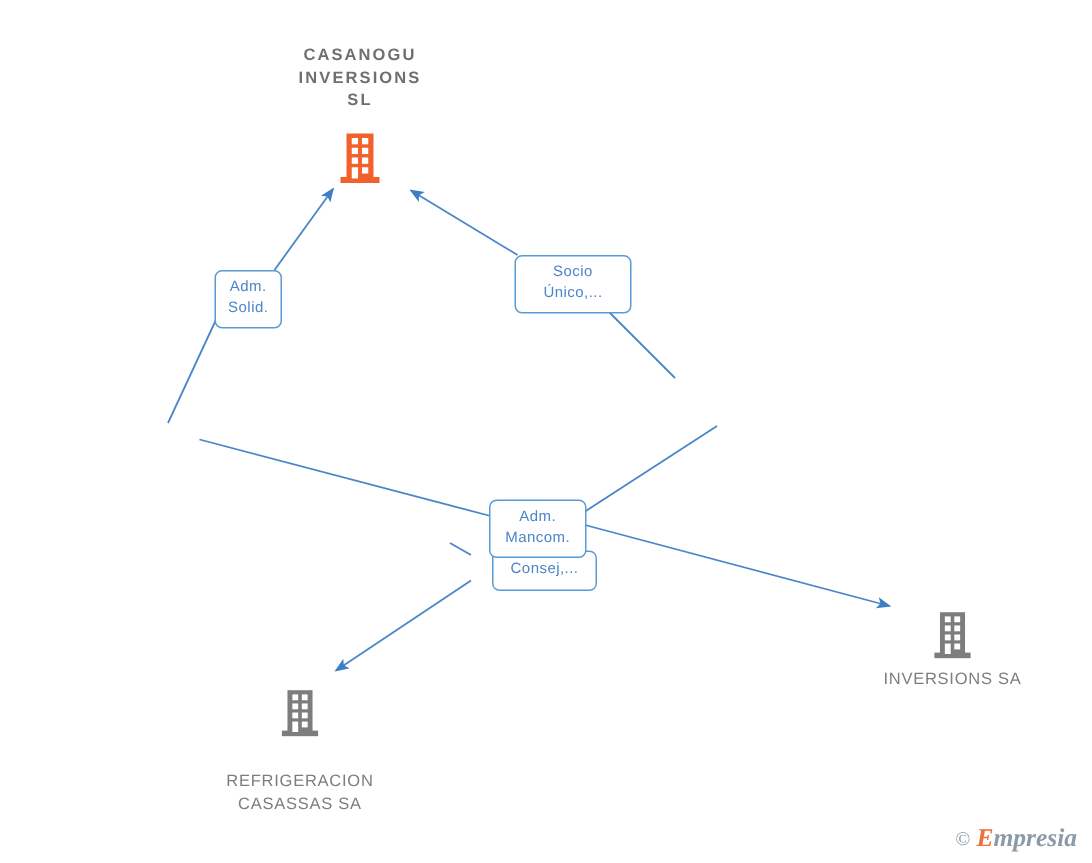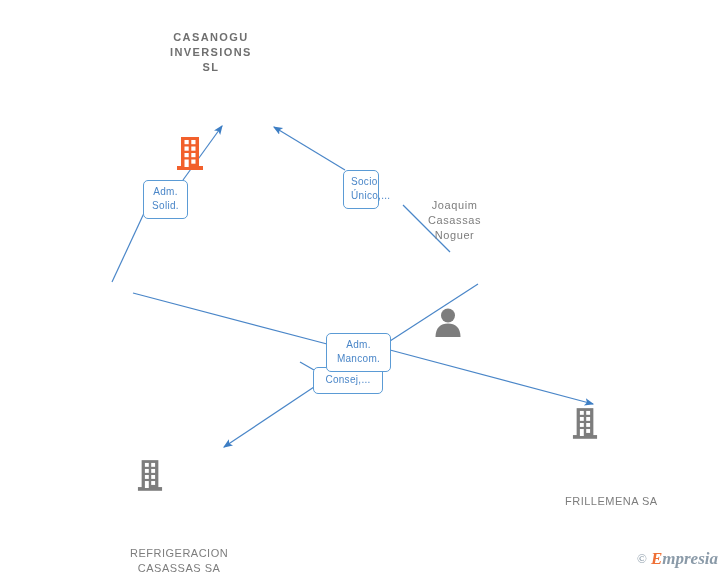--- a/index.html
+++ b/index.html
@@ -19,23 +19,22 @@
   #edges {
     position: absolute;
     left: 0; top: 0;
     width: 728px; height: 575px;
     pointer-events: none;
   }
   .node {
     position: absolute;
     display: flex;
     flex-direction: column;
-    align-items: flex-start;
+    align-items: center;
     width: 140px;
-    gap: 48px;
   }
   .node-label {
     text-align: center;
     color: #7d7d7d;
     font-size: 11px;
     line-height: 15px;
     letter-spacing: 0.8px;
     white-space: pre-line;
   }
   .node-label.bold {
@@ -129,76 +128,65 @@
         <rect x="15.3" y="11.5" width="4.2" height="4.2" fill="#ffffff"></rect>
         <rect x="8.5" y="18" width="4.2" height="4.2" fill="#ffffff"></rect>
         <rect x="15.3" y="18" width="4.2" height="4.2" fill="#ffffff"></rect>
         <rect x="8.5" y="24.5" width="4.2" height="7.5" fill="#ffffff"></rect>
         <rect x="15.3" y="24.5" width="4.2" height="4.2" fill="#ffffff"></rect>
       </svg>
     </div>
   </div>
 
 
-  <div class="node" style="left:428px; top:198px;">
-    <div class="node-label plain">Joaquim
-Casassas
-Noguer</div>
-    <div class="icon-wrap" style="margin-top:6px;">
-      <svg width="30" height="30" viewBox="0 0 30 30">
-        <circle cx="15" cy="8.5" r="7" fill="#7d7d7d"></circle>
-        <path d="M2.5,30 C2.5,20.5 7.8,16.5 15,16.5 C22.2,16.5 27.5,20.5 27.5,30 Z" fill="#7d7d7d"></path>
-      </svg>
-    </div>
-  </div>
 
   <div class="node" style="left:130px; top:452px;">
     <div class="icon-wrap">
       <svg width="26" height="34" viewBox="0 0 28 36">
         <rect x="5" y="2" width="18" height="30" fill="#7d7d7d"></rect>
         <rect x="1" y="31" width="26" height="4" fill="#7d7d7d"></rect>
         <rect x="8.5" y="5" width="4.2" height="4.2" fill="#ffffff"></rect>
         <rect x="15.3" y="5" width="4.2" height="4.2" fill="#ffffff"></rect>
         <rect x="8.5" y="11.5" width="4.2" height="4.2" fill="#ffffff"></rect>
         <rect x="15.3" y="11.5" width="4.2" height="4.2" fill="#ffffff"></rect>
         <rect x="8.5" y="18" width="4.2" height="4.2" fill="#ffffff"></rect>
         <rect x="15.3" y="18" width="4.2" height="4.2" fill="#ffffff"></rect>
         <rect x="8.5" y="24.5" width="4.2" height="7.5" fill="#ffffff"></rect>
         <rect x="15.3" y="24.5" width="4.2" height="4.2" fill="#ffffff"></rect>
       </svg>
     </div>
-    <div class="node-label plain" style="margin-top:6px; letter-spacing:0.5px;">REFRIGERACION
+    <div class="node-label plain" style="margin-top:22px; letter-spacing:0.5px;">REFRIGERACION
 CASASSAS SA</div>
   </div>
 
   <div class="node" style="left:565px; top:400px;">
     <div class="icon-wrap">
       <svg width="26" height="34" viewBox="0 0 28 36">
         <rect x="5" y="2" width="18" height="30" fill="#7d7d7d"></rect>
         <rect x="1" y="31" width="26" height="4" fill="#7d7d7d"></rect>
         <rect x="8.5" y="5" width="4.2" height="4.2" fill="#ffffff"></rect>
         <rect x="15.3" y="5" width="4.2" height="4.2" fill="#ffffff"></rect>
         <rect x="8.5" y="11.5" width="4.2" height="4.2" fill="#ffffff"></rect>
         <rect x="15.3" y="11.5" width="4.2" height="4.2" fill="#ffffff"></rect>
         <rect x="8.5" y="18" width="4.2" height="4.2" fill="#ffffff"></rect>
         <rect x="15.3" y="18" width="4.2" height="4.2" fill="#ffffff"></rect>
         <rect x="8.5" y="24.5" width="4.2" height="7.5" fill="#ffffff"></rect>
         <rect x="15.3" y="24.5" width="4.2" height="4.2" fill="#ffffff"></rect>
       </svg>
     </div>
-    <div class="node-label plain" style="margin-top:6px; letter-spacing:0.5px;">FRILLEMENA SA</div>
+    <div class="node-label plain" style="margin-top:6px; letter-spacing:0.5px;">INVERSIONS SA</div>
   </div>
 
   <div class="edge-label" style="left:143px; top:180px; width:45px;">Adm.
 Solid.</div>
 
-  <div class="edge-label" style="left:343px; top:170px; width:36px;">Socio
+  <div class="edge-label" style="left:343px; top:170px; width:78px;">Socio
 Único,...</div>
 
-  <div class="edge-label" style="left:313px; top:367px; width:70px; padding-top:5px; padding-bottom:6px;">Consej,...</div>
+  <div class="edge-label" style="left:328px; top:367px; width:70px; padding-top:5px; padding-bottom:6px;">Consej,...</div>
 
   <div class="edge-label" style="left:326px; top:333px; width:65px;">Adm.
 Mancom.</div>
 
   <div id="watermark">
     <span class="wm-c">©</span>
     <span class="wm-text"><span class="e">E</span><span>mpresia</span></span>
   </div>
 
 </div>

